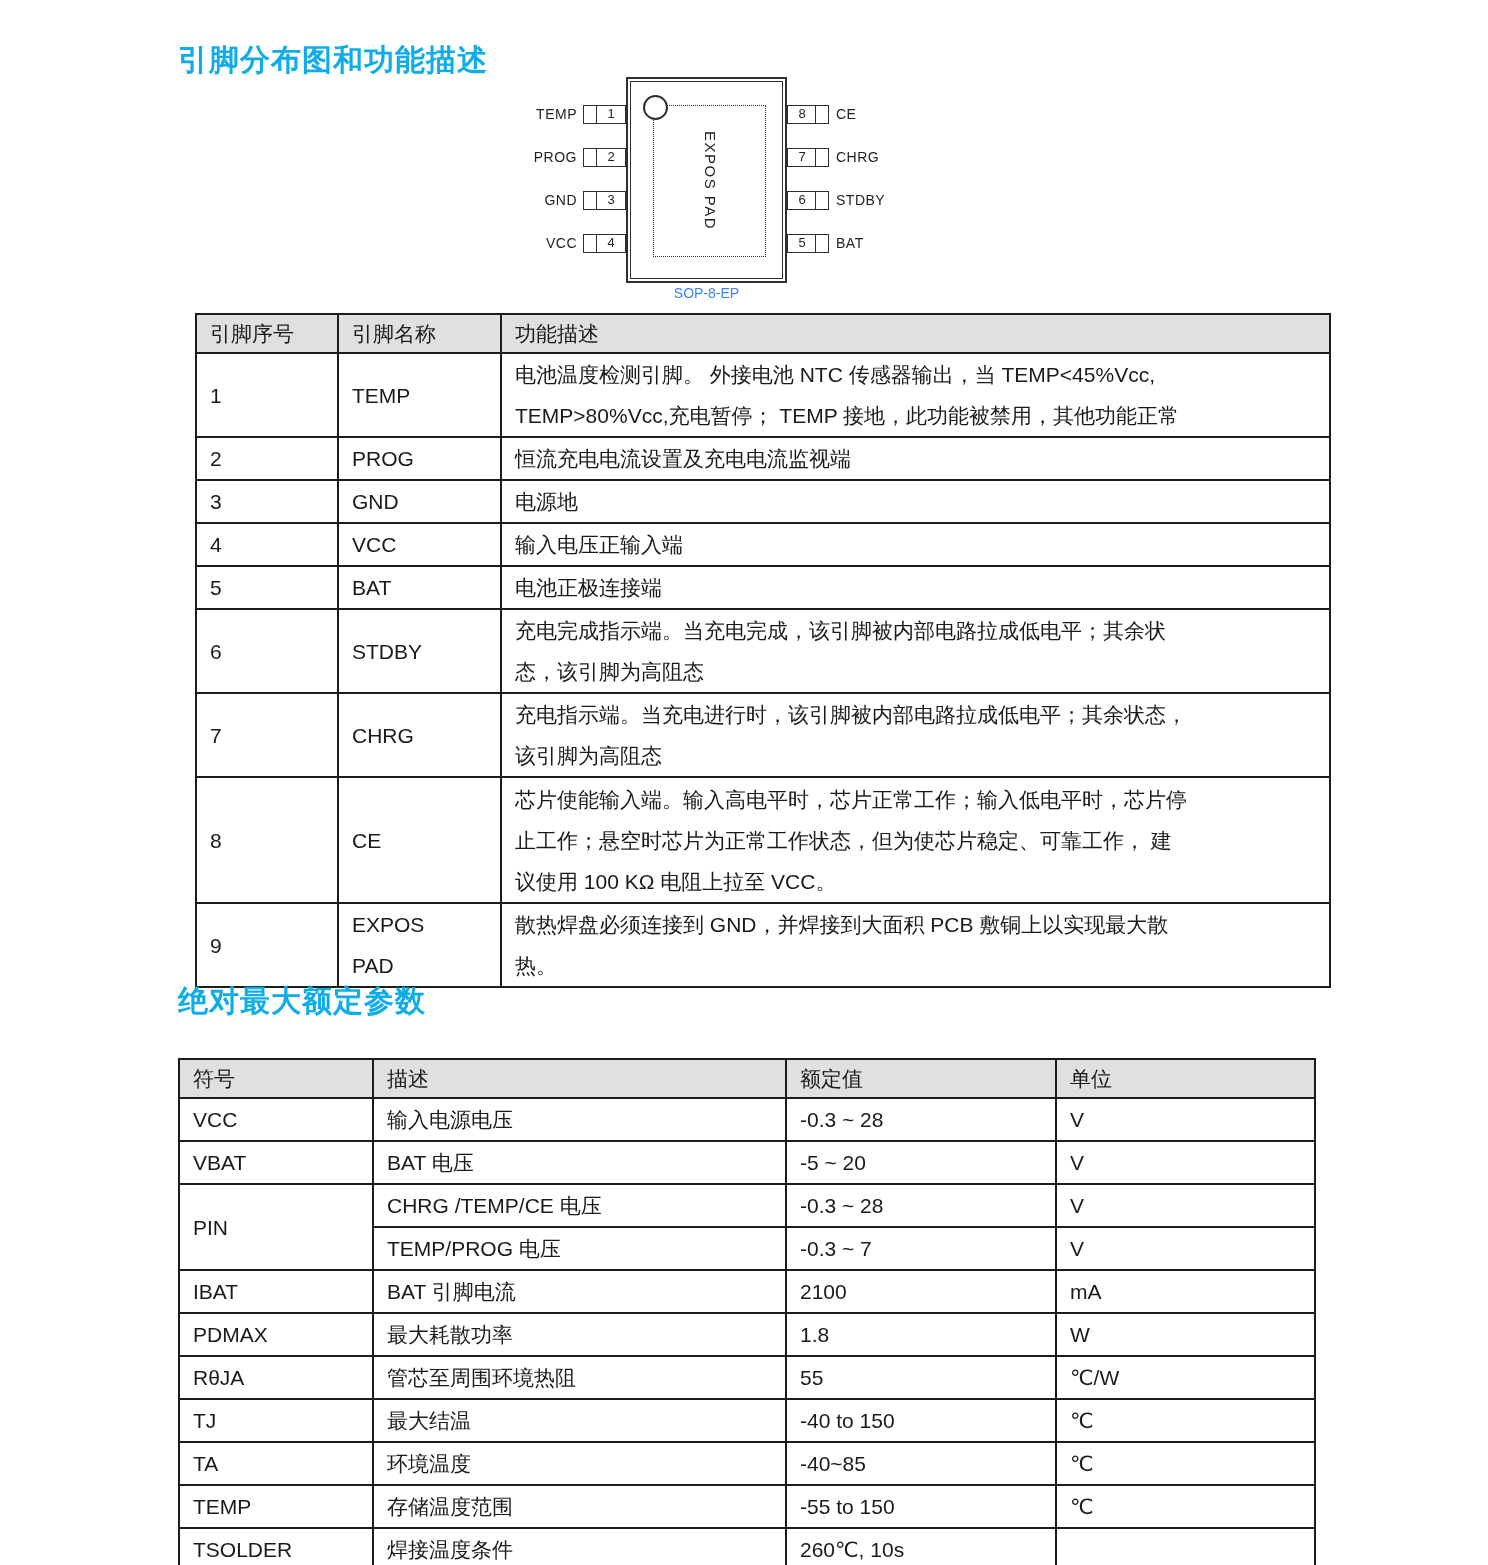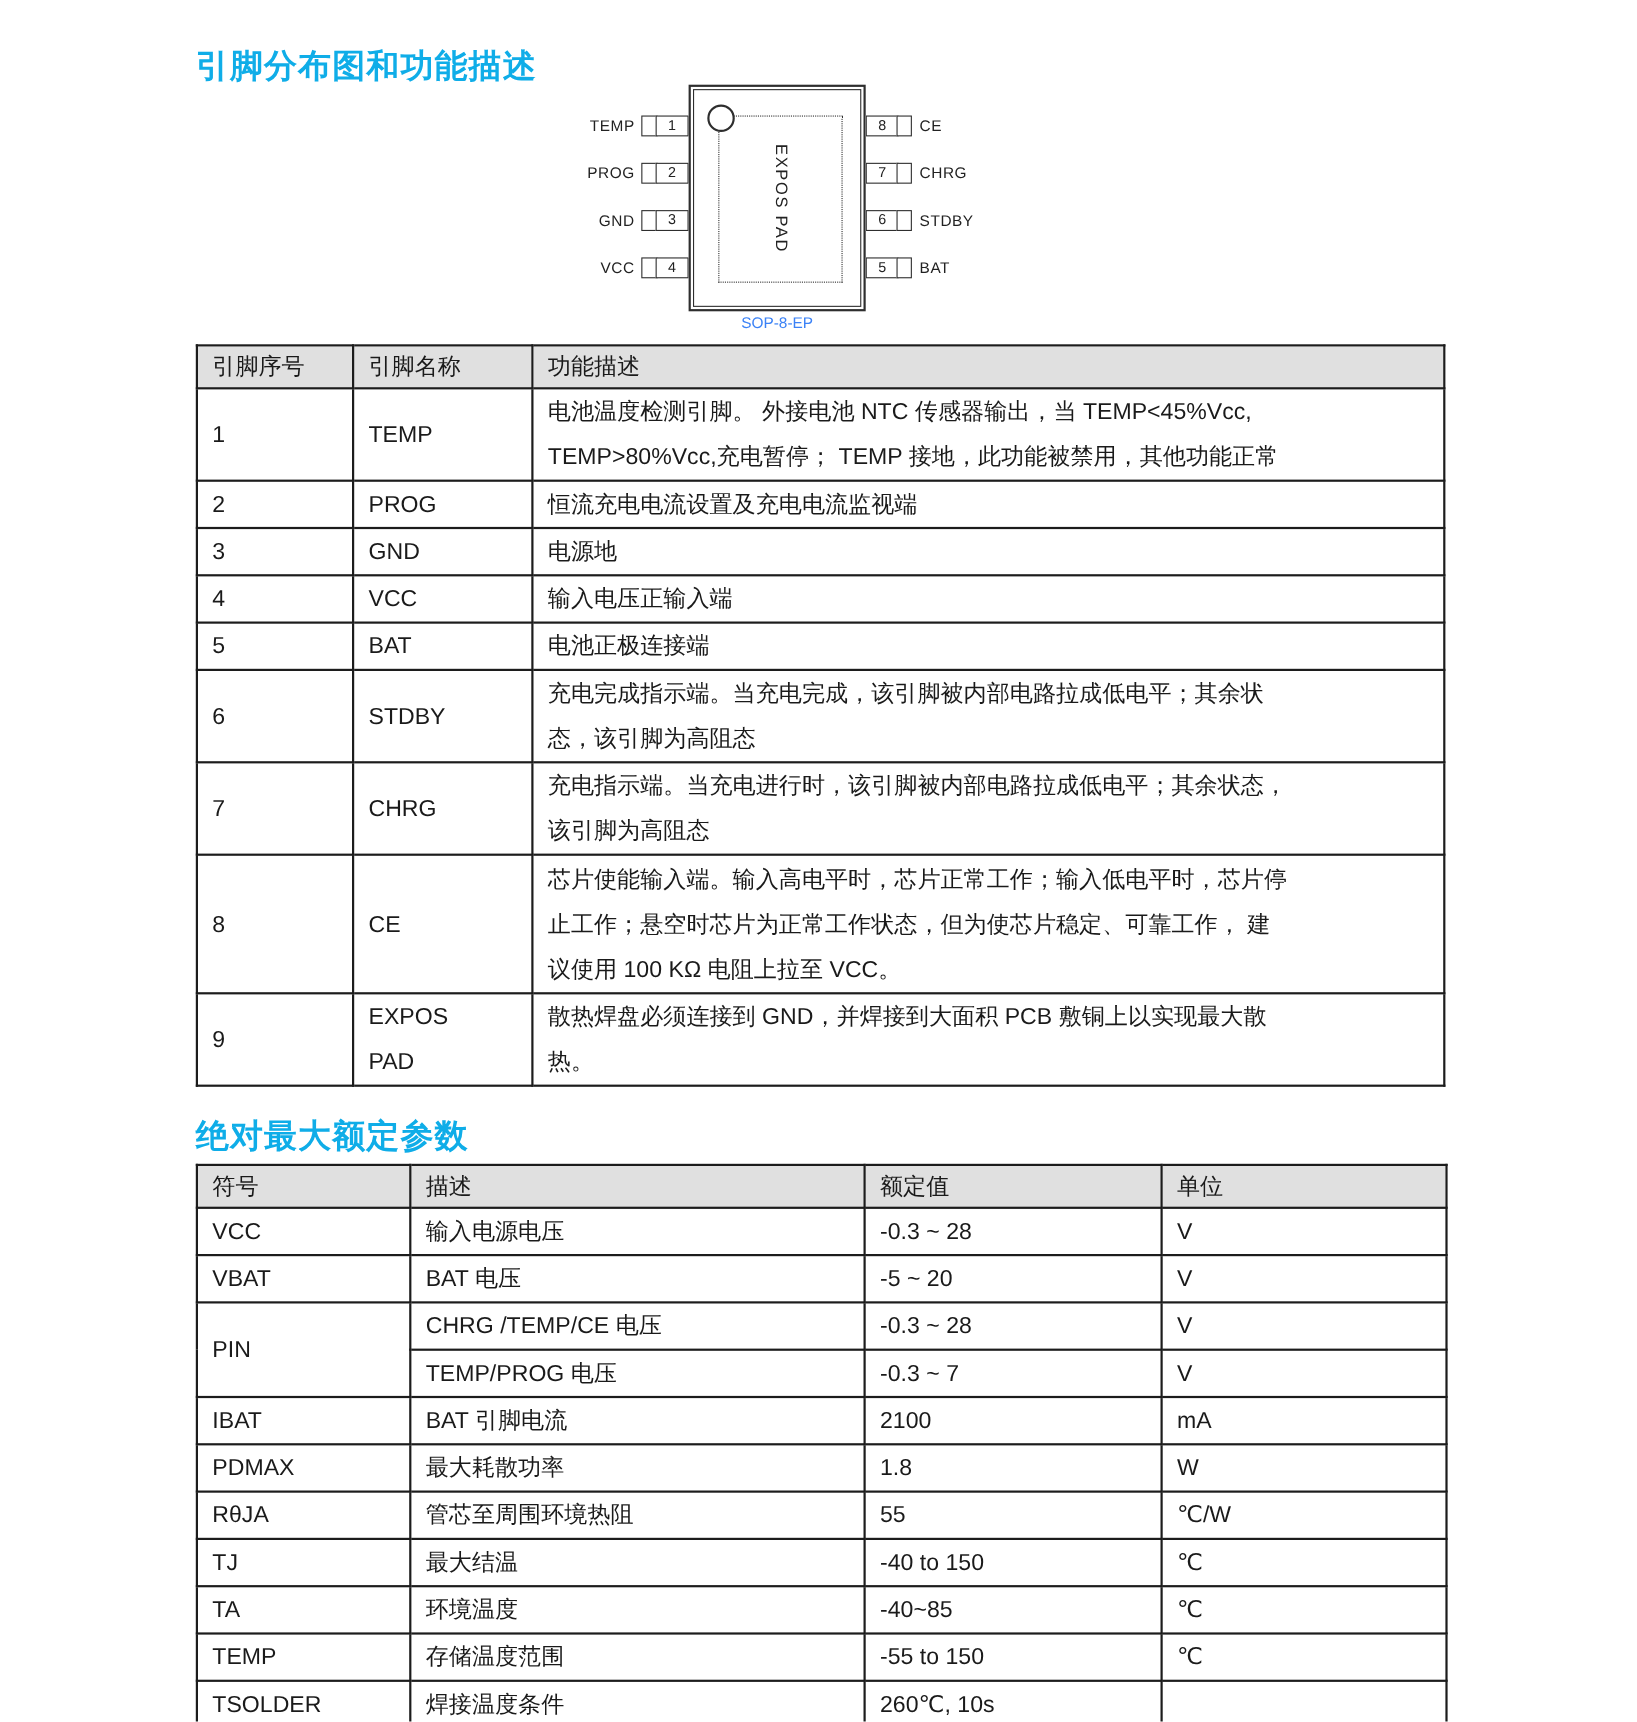--- a/index.html
+++ b/index.html
@@ -2,21 +2,21 @@
 <html><head>
 <meta charset="utf-8">
 <style>
   * { margin:0; padding:0; box-sizing:border-box; }
   html,body { width:1488px; height:1565px; background:#ffffff; overflow:hidden;
               font-family:"Liberation Sans","DejaVu Sans",sans-serif; color:#1a1a1a; }
   .page { position:relative; width:1488px; height:1565px; }
 
   .sec-title { position:absolute; left:178px; font-size:30px; font-weight:bold; color:#0fade8; letter-spacing:1px; }
   #title1 { top:10px;margin-top:30px; }
-  #title2 { top:981px;margin-top:32px; }
+  #title2 { top:981px; }
 
   
   .diagram { position:absolute; left:0; top:0; width:1488px; height:310px; }
   .chip-body { position:absolute; left:626px; top:77px; width:161px; height:206px;
                border:2px solid #2e2e2e; background:#fff; }
   .chip-inner { position:absolute; left:2px; top:2px; right:2px; bottom:2px; border:1.5px solid #2e2e2e; }
   .pin1-dot { position:absolute; left:643px; top:95px; width:25px; height:25px;
               border:2px solid #2e2e2e; border-radius:50%; background:#fff; z-index:3; }
   .pad-rect { position:absolute; left:653px; top:105px; width:113px; height:152px;
               border:1.5px dotted #2e2e2e; z-index:2; }
@@ -35,21 +35,21 @@
   .pbox { top:0; height:19px; border:1.5px solid #2e2e2e; background:#fff; }
   .lead-l { left:583px; width:15px; }
   .numbox-l { left:596px; width:30px; }
   .numbox-r { left:787px; width:30px; }
   .lead-r { left:815px; width:14px; }
   .numbox-l, .numbox-r { text-align:center; line-height:16px; font-size:13px; color:#222; }
 
   
   table { border-collapse:collapse; table-layout:fixed; position:absolute; left:178px; width:1136px;
           font-size:21px; color:#1a1a1a; }
-  #pin-table { top:313px; }
+  #pin-table { top:313px;margin-left:17px; }
   #ratings-table { top:1058px; }
   th, td { border:2px solid #1c1c1c; padding:0 13px; vertical-align:middle;
            text-align:left; font-weight:normal; white-space:pre-line; overflow:hidden; }
   th { background:#e0e0e0; height:39px; font-size:21px; line-height:24px; }
   td { line-height:41px; }
   tr.h1 td { height:42px; }
   tr.h2 td { height:84px; }
   tr.h3 td { height:126px; }
   #pin-table col.c1 { width:142px; } #pin-table col.c2 { width:163px; }
   #ratings-table col.c1 { width:194px; } #ratings-table col.c2 { width:413px; }

